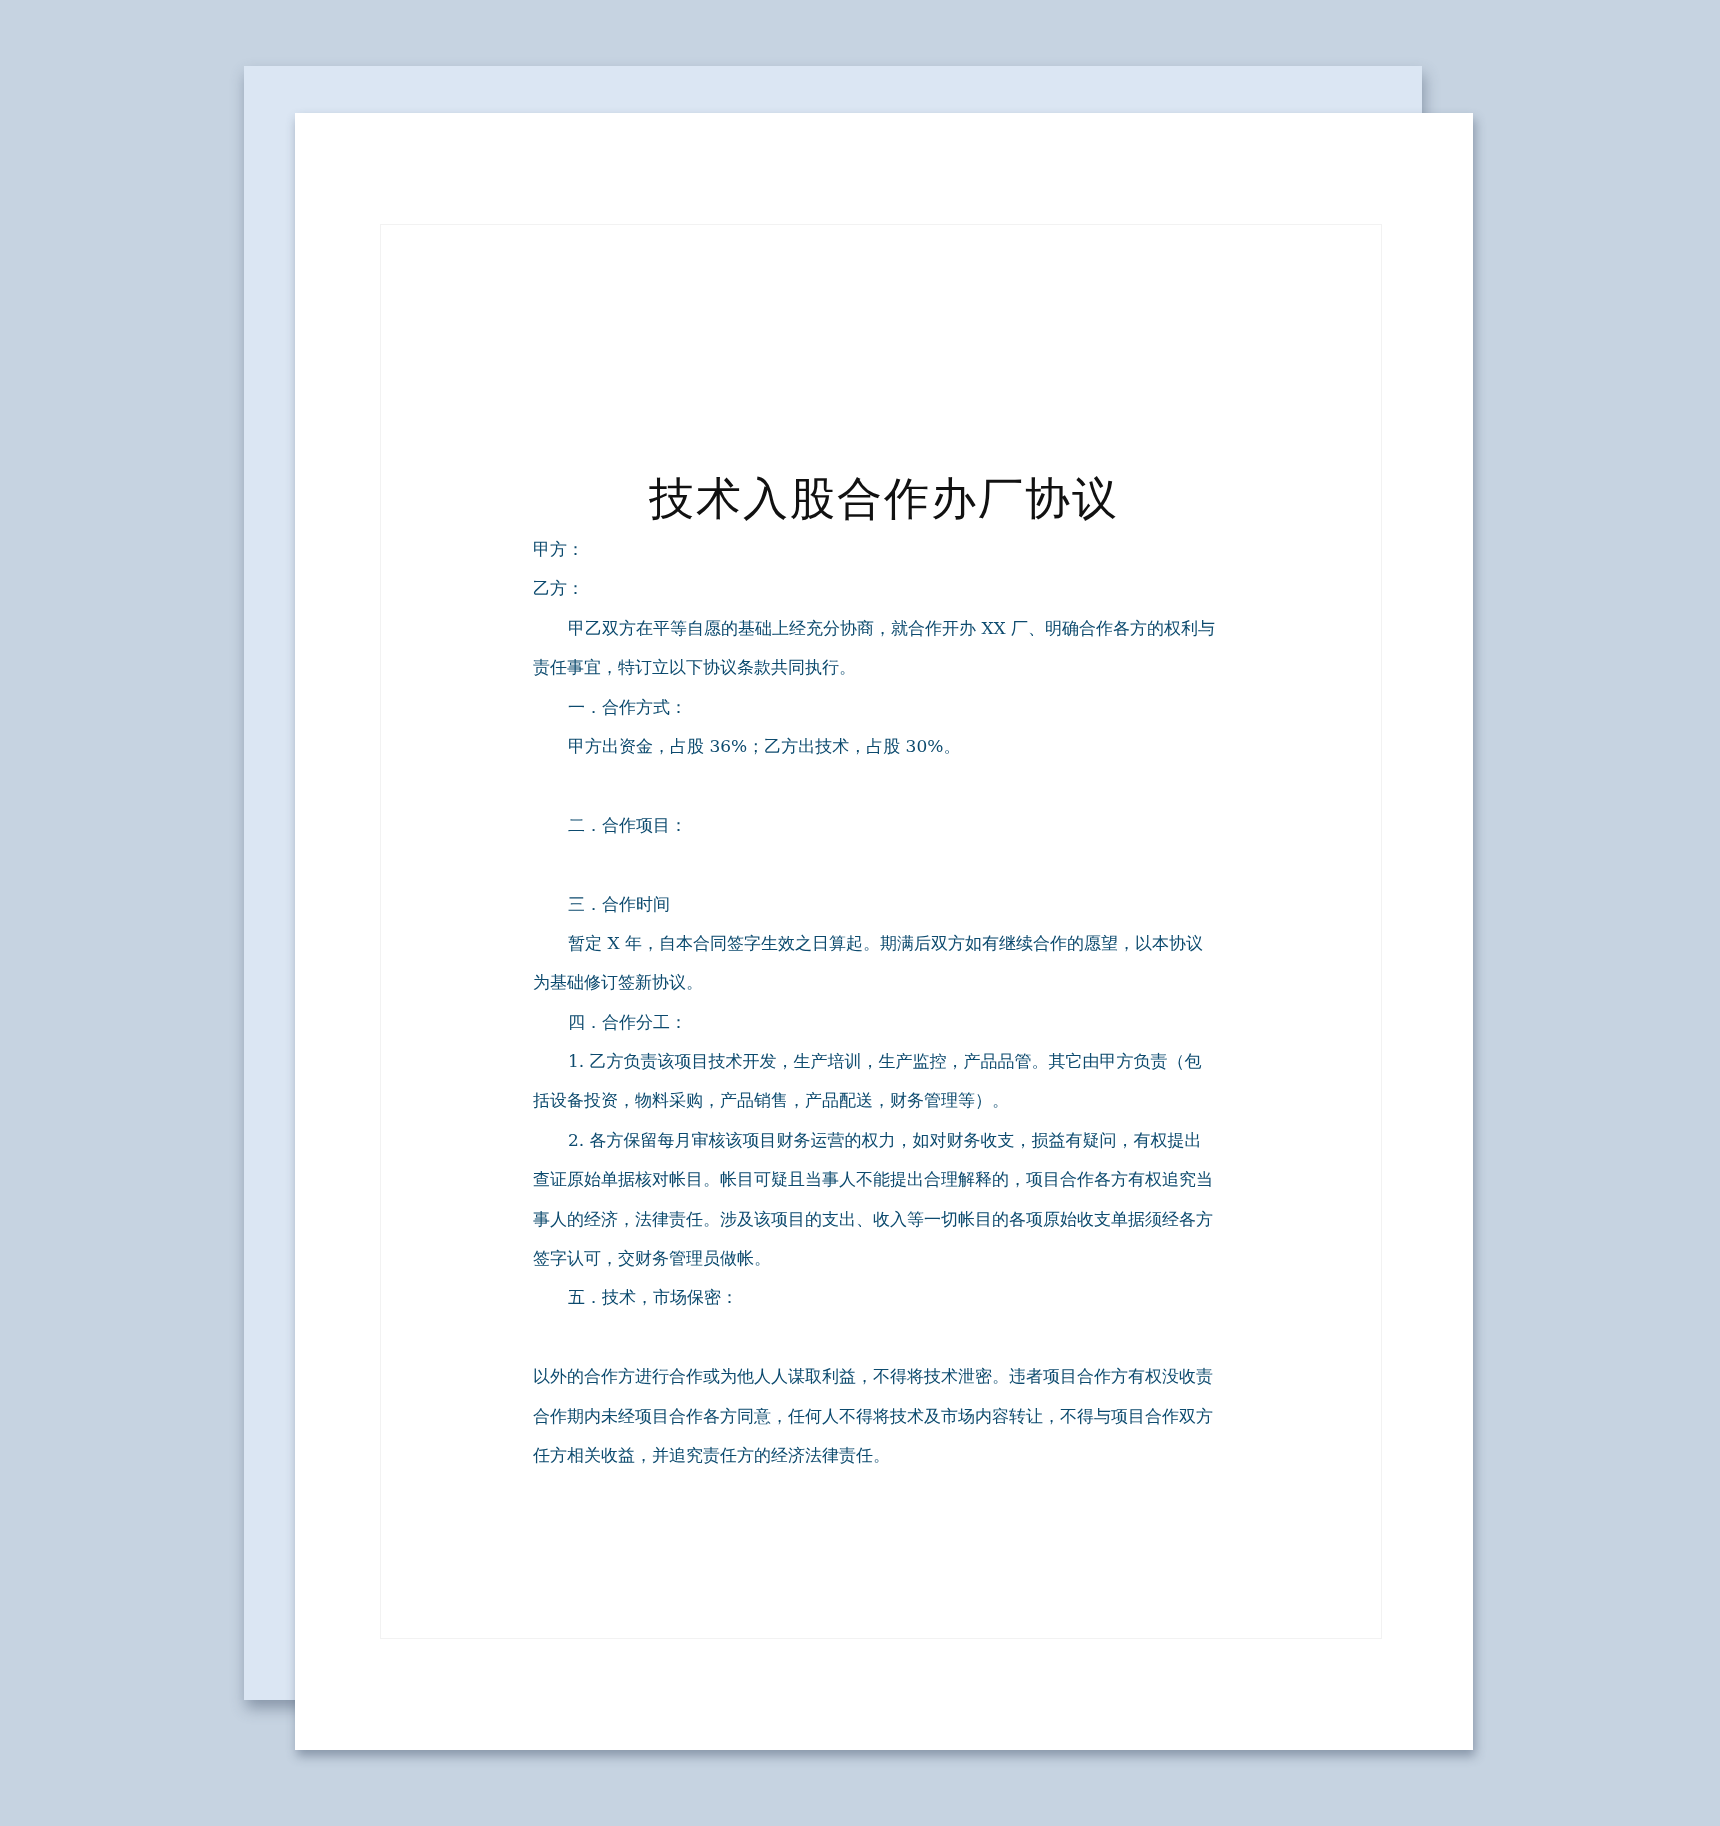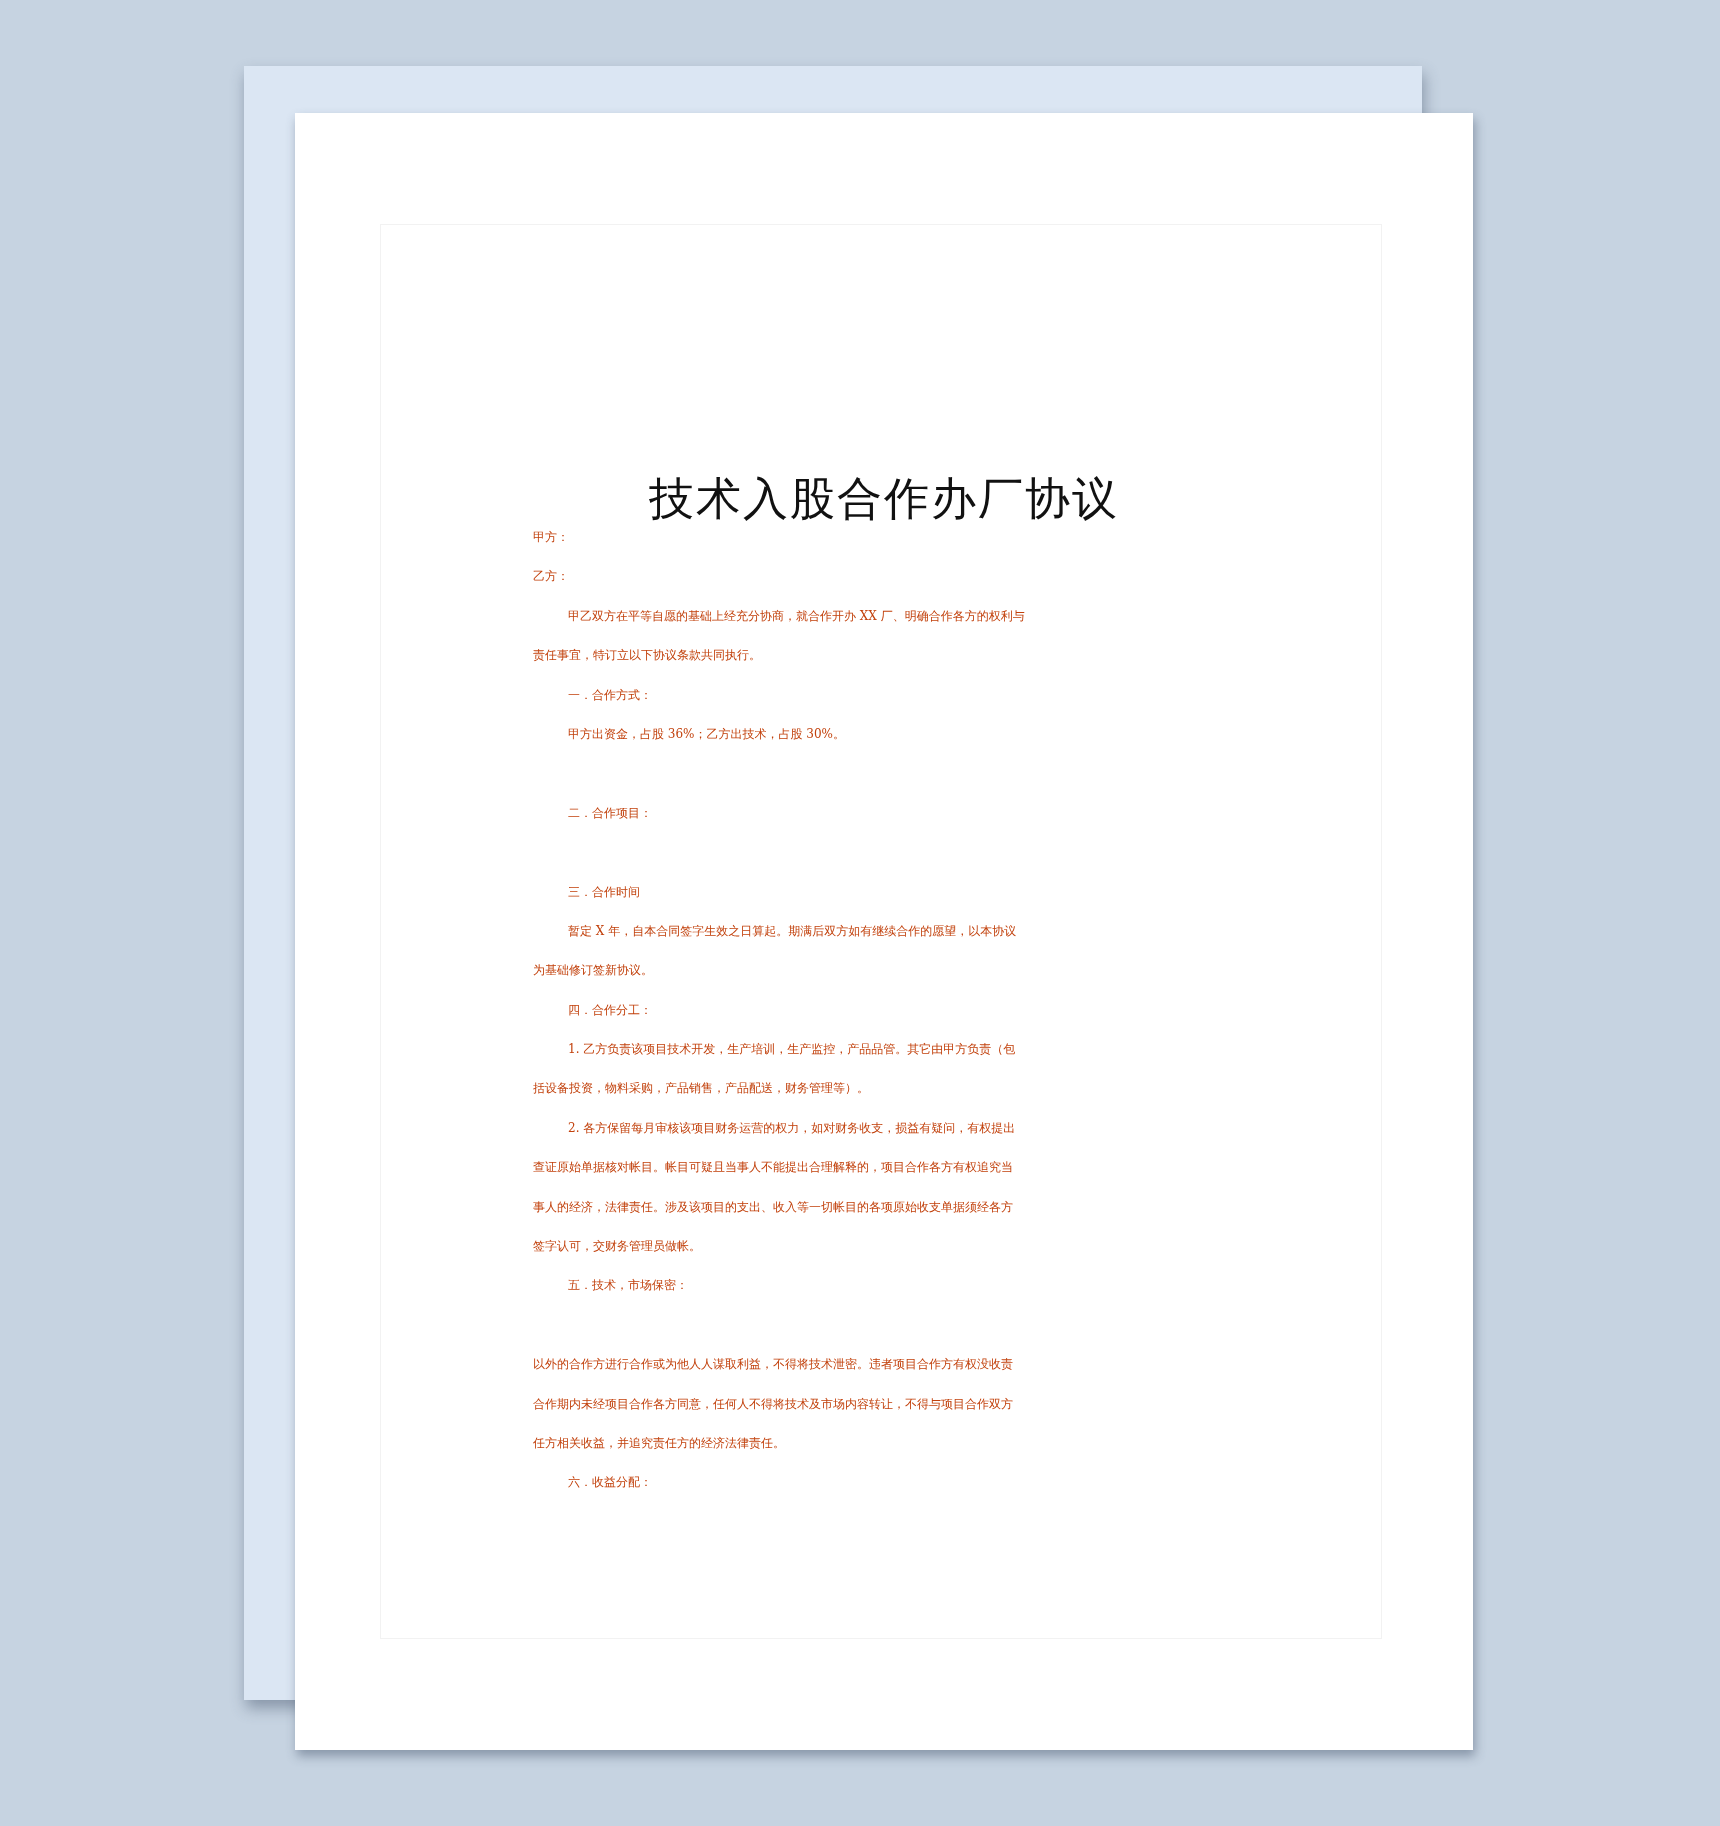--- a/index.html
+++ b/index.html
@@ -25,22 +25,22 @@
     box-sizing: border-box;
   }
   .doc-title {
     position: absolute; left: 0; right: 0; top: 358px;
     text-align: center;
     font-size: 45px; line-height: 56px;
     color: #111;
     letter-spacing: 2px;
   }
   .body-text {
-    position: absolute; left: 238px; width: 700px; top: 405px;
-    font-size: 12px; color: #c2410c;
+    position: absolute; left: 238px; width: 700px; top: 417px;
+    font-size: 17px; color: #0c4a6e;
   }
   .line {
     height: 39.4px; line-height: 39.4px;
     white-space: nowrap;
     overflow: hidden;
   }
   .indent { padding-left: 35px; }
   .blank { height: 39.4px; }
 </style>
 </head>
@@ -69,15 +69,14 @@
     <div class="line">括设备投资，物料采购，产品销售，产品配送，财务管理等）。</div>
     <div class="line indent">2. 各方保留每月审核该项目财务运营的权力，如对财务收支，损益有疑问，有权提出</div>
     <div class="line">查证原始单据核对帐目。帐目可疑且当事人不能提出合理解释的，项目合作各方有权追究当</div>
     <div class="line">事人的经济，法律责任。涉及该项目的支出、收入等一切帐目的各项原始收支单据须经各方</div>
     <div class="line">签字认可，交财务管理员做帐。</div>
     <div class="line indent">五．技术，市场保密：</div>
     <div class="line blank"></div>
     <div class="line">以外的合作方进行合作或为他人人谋取利益，不得将技术泄密。违者项目合作方有权没收责</div>
     <div class="line">合作期内未经项目合作各方同意，任何人不得将技术及市场内容转让，不得与项目合作双方</div>
     <div class="line">任方相关收益，并追究责任方的经济法律责任。</div>
-    <div class="line indent">六．收益分配：</div>
   </div>
 </div>
 
 </body></html>

